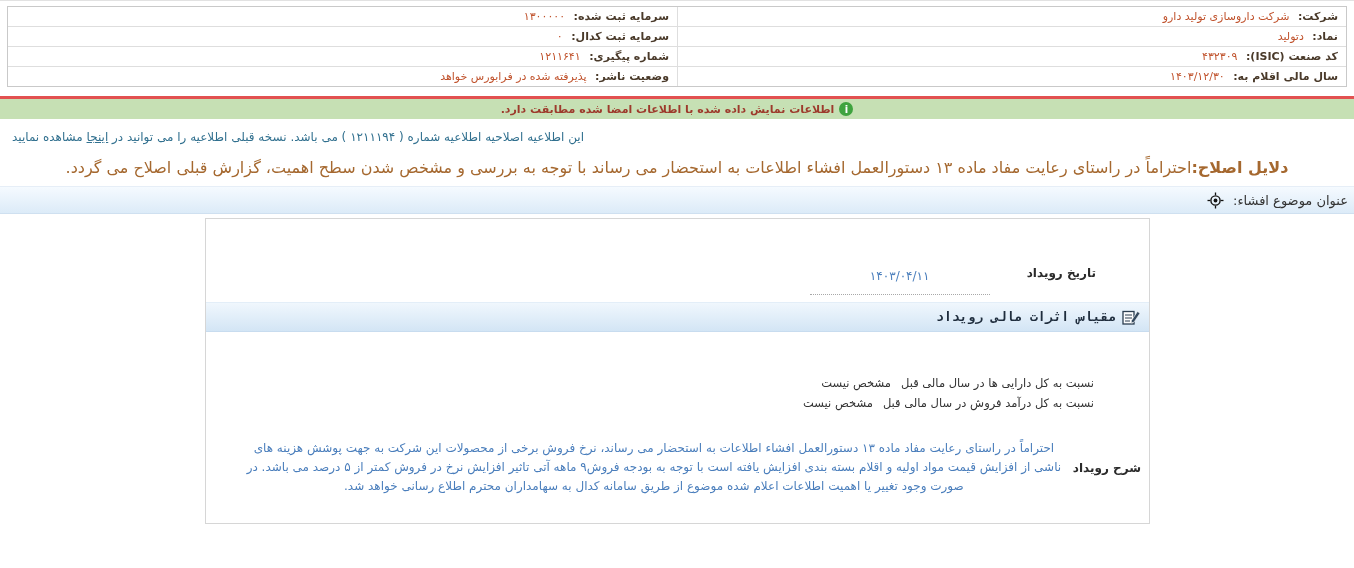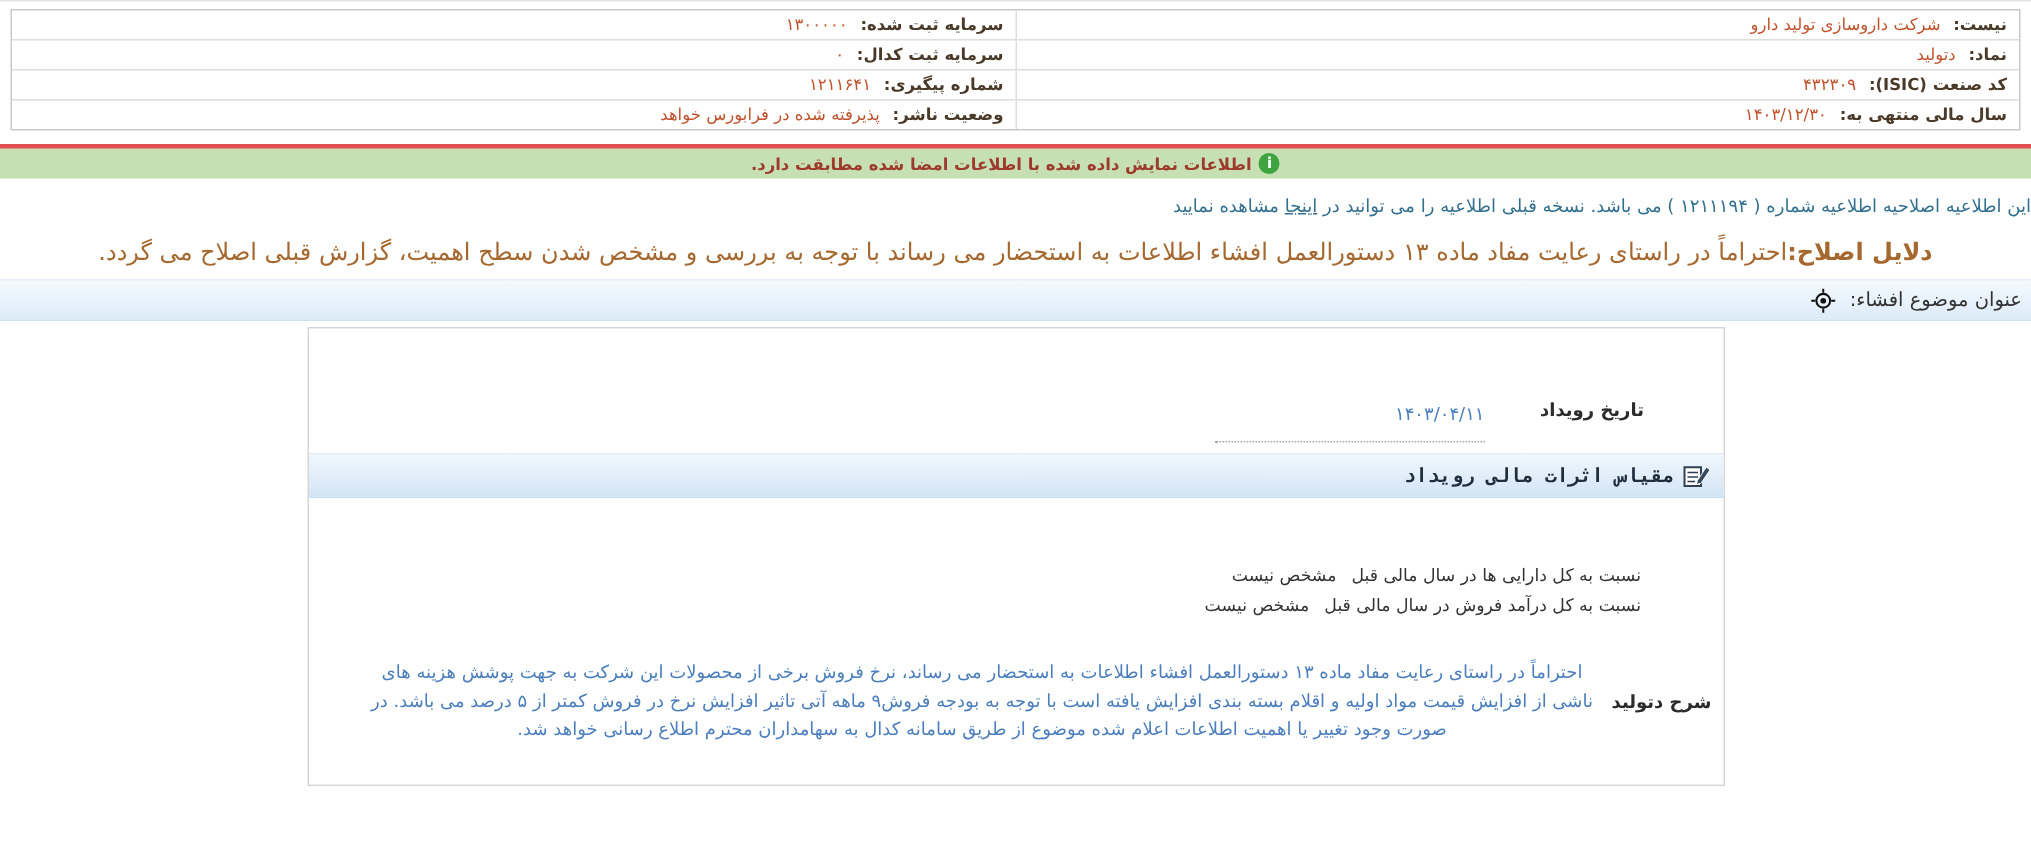--- a/index.html
+++ b/index.html
@@ -19,40 +19,40 @@
 
   
   .sig-banner { margin-top:9px; border-top:3px solid #e25151; background:#c6e0b4;
     height:23px; display:flex; align-items:center; justify-content:center; gap:5px; }
   .sig-banner .txt { color:#9d3a2c; font-size:11px; font-weight:bold; }
   .info-icon { display:inline-flex; width:14px; height:14px; border-radius:50%;
     background:#3fa33f; color:#fff; font-size:10px; font-weight:bold;
     align-items:center; justify-content:center; font-style:normal; flex:0 0 auto; }
 
   
-  .amend-notice { margin-top:11px; text-align:right; color:#31708f; font-size:12px; }
+  .amend-notice { margin-top:11px; text-align:left; color:#31708f; font-size:12px;margin-left:12px; }
   .amend-notice a { color:#31708f; text-decoration:underline; cursor:pointer; }
   .amend-reason { margin-top:14px; text-align:center; color:#a5682f; font-size:16px; }
   .amend-reason b { font-weight:bold; }
 
   
   .title-band { margin-top:9px; height:28px; background:linear-gradient(#f5faff,#dcebf8);
     border-top:1px solid #e6eef7; border-bottom:1px solid #cfe0f0;
     display:flex; align-items:center; padding:0 6px; }
   .title-band .lbl { font-size:13px; color:#333; margin-left:4px; white-space:nowrap; }
   .title-band .ttl { font-size:13.5px; font-weight:bold; color:#0d0d0d; white-space:nowrap; }
   .title-band .ico { margin-right:5px; display:inline-flex; }
 
   
   .content-box { margin:4px 204px 0 205px; height:306px; border:1px solid #d6d6d6;
     background:#fff; padding-top:46px; }
 
   .date-row { display:flex; align-items:flex-start; padding-right:53px; }
   .date-label { font-size:12px; font-weight:bold; color:#2b2b2b; line-height:16px; }
-  .date-value-cell { width:180px; margin-right:37px; text-align:right;
+  .date-value-cell { width:180px; margin-right:37px; text-align:center;
     border-bottom:1px dotted #a8a8a8; padding-bottom:10px; }
   .date-value { color:#4a7ebc; font-size:12px; }
 
   .section-band { margin-top:7px; height:30px; background:linear-gradient(#f0f7fd,#d3e5f5);
     border-top:1px solid #e3eef8; border-bottom:1px solid #c8dcef;
     display:flex; align-items:center; padding:0 8px; gap:6px;font-family:Liberation Mono, monospace; }
   .section-band b { font-size:13px; color:#1f2d3d; }
 
   .ratio-rows { margin-top:41px; }
   .ratio-row { display:flex; padding-right:55px; height:20px; line-height:20px;
@@ -64,21 +64,21 @@
   .desc-label { font-size:12px; font-weight:bold; color:#2b2b2b; white-space:nowrap;
     align-self:center; margin-left:4px; }
   .desc-text { flex:1; text-align:center; color:#4a7ebc; font-size:12px; line-height:19px; }
 </style>
 </head>
 <body>
 
 <div class="info-table">
   <div class="info-row">
     <div class="info-cell col-right">
-      <span class="info-label">نیست:</span>
+      <span class="info-label">شرکت:</span>
       <span class="info-value">شرکت داروسازی تولید دارو</span>
     </div>
     <div class="info-cell">
       <span class="info-label">سرمایه ثبت شده:</span>
       <span class="info-value">۱۳۰۰۰۰۰</span>
     </div>
   </div>
   <div class="info-row">
     <div class="info-cell col-right">
       <span class="info-label">نماد:</span>
@@ -94,21 +94,21 @@
       <span class="info-label">کد صنعت (ISIC):</span>
       <span class="info-value">۴۳۲۳۰۹</span>
     </div>
     <div class="info-cell">
       <span class="info-label">شماره پیگیری:</span>
       <span class="info-value">۱۲۱۱۶۴۱</span>
     </div>
   </div>
   <div class="info-row">
     <div class="info-cell col-right">
-      <span class="info-label">سال مالی منتهی به:</span>
+      <span class="info-label">سال مالی اقلام به:</span>
       <span class="info-value">۱۴۰۳/۱۲/۳۰</span>
     </div>
     <div class="info-cell">
       <span class="info-label">وضعیت ناشر:</span>
       <span class="info-value">پذیرفته شده در فرابورس خواهد</span>
     </div>
   </div>
 </div>
 
 <div class="sig-banner">
@@ -165,17 +165,17 @@
       <span class="r-label">نسبت به کل دارایی ها در سال مالی قبل</span>
       <span class="r-value">مشخص نیست</span>
     </div>
     <div class="ratio-row">
       <span class="r-label">نسبت به کل درآمد فروش در سال مالی قبل</span>
       <span class="r-value">مشخص نیست</span>
     </div>
   </div>
 
   <div class="desc-row">
-    <b class="desc-label">شرح دتولید</b>
+    <b class="desc-label">شرح رویداد</b>
     <div class="desc-text">احتراماً در راستای رعایت مفاد ماده ۱۳ دستورالعمل افشاء اطلاعات به استحضار می رساند، نرخ فروش برخی از محصولات این شرکت به جهت پوشش هزینه های ناشی از افزایش قیمت مواد اولیه و اقلام بسته بندی افزایش یافته است با توجه به بودجه فروش۹ ماهه آتی تاثیر افزایش نرخ در فروش کمتر از ۵ درصد می باشد. در صورت وجود تغییر یا اهمیت اطلاعات اعلام شده موضوع از طریق سامانه کدال به سهامداران محترم اطلاع رسانی خواهد شد.</div>
   </div>
 
 </div>
 
 </body></html>

